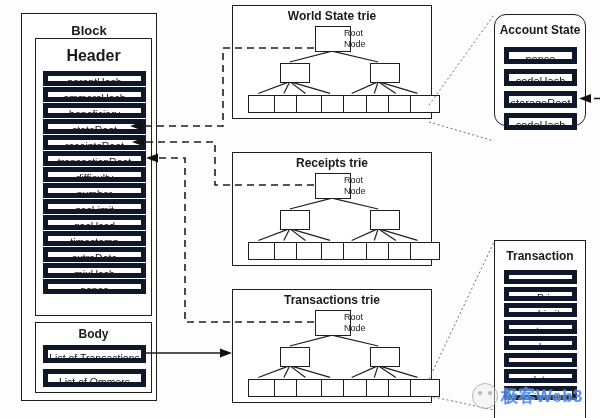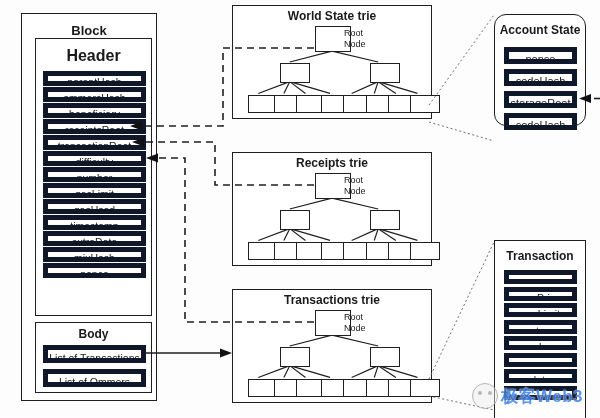--- a/index.html
+++ b/index.html
@@ -48,20 +48,21 @@
     <div class="box-title" style="top:9px;font-size:13px;">Block</div>
   </div>
 
   <div class="box inner-box" style="left:35px;top:38px;width:117px;height:278px;">
     <div class="box-title" style="top:8px;font-size:16px;">Header</div>
     <div class="rows" style="left:7px;top:32px;width:103px;">
 
     <div class="field-row">parentHash</div>
         <div class="field-row">ommersHash</div>
         <div class="field-row">beneficiary</div>
+        <div class="field-row">stateRoot</div>
         <div class="field-row">receiptsRoot</div>
         <div class="field-row">transactionRoot</div>
         <div class="field-row">difficulty</div>
         <div class="field-row">number</div>
         <div class="field-row">gasLimit</div>
         <div class="field-row">gasUsed</div>
         <div class="field-row">timestamp</div>
         <div class="field-row">extraData</div>
         <div class="field-row">mixHash</div>
         <div class="field-row">nonce</div>

